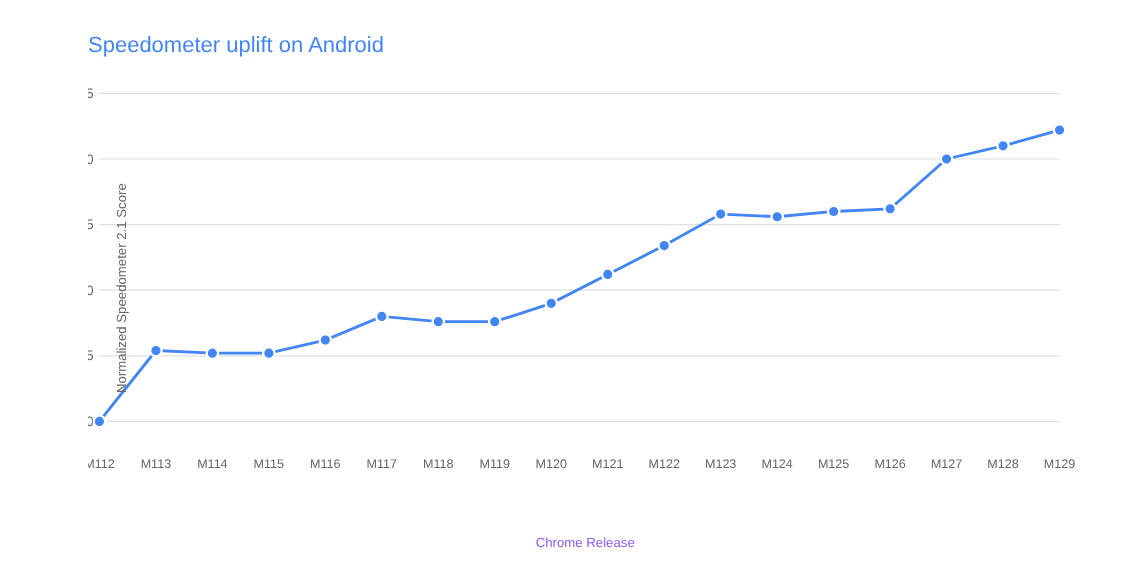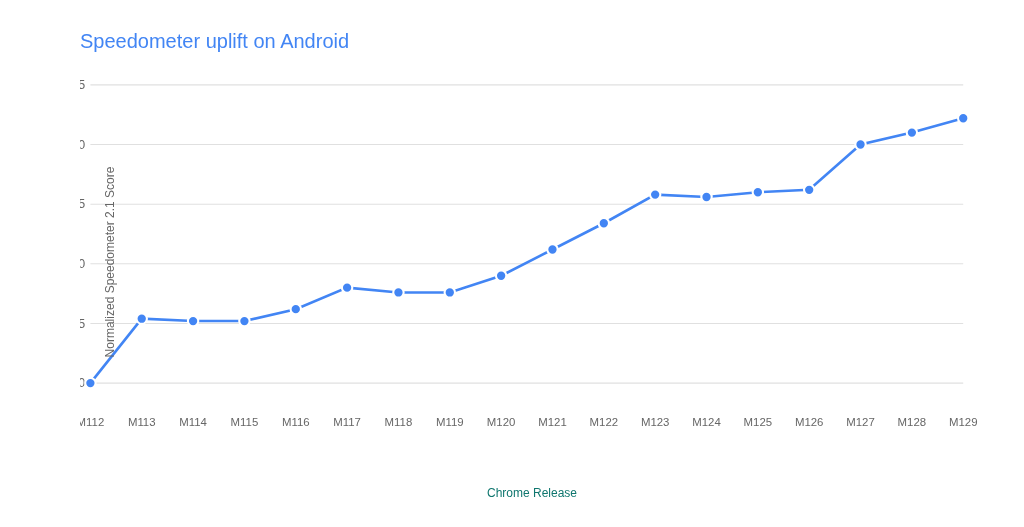--- a/index.html
+++ b/index.html
@@ -39,21 +39,21 @@
       font-size: 12px;
       color: #666;
       white-space: nowrap;
     }
     .x-axis-label {
       position: absolute;
       bottom: -50px;
       left: 50%;
       transform: translateX(-50%);
       font-size: 12px;
-      color: #0f766e;
+      color: #8b5cf6;
     }
   </style>
 </head>
 <body>
 
 <div class="chart-container">
   <div class="chart-title">Speedometer uplift on Android</div>
   <div class="chart-area">
     <span class="y-axis-label">Normalized Speedometer 2.1 Score</span>
     <svg class="main-chart" id="chart-svg" viewBox="0 0 870 360">

